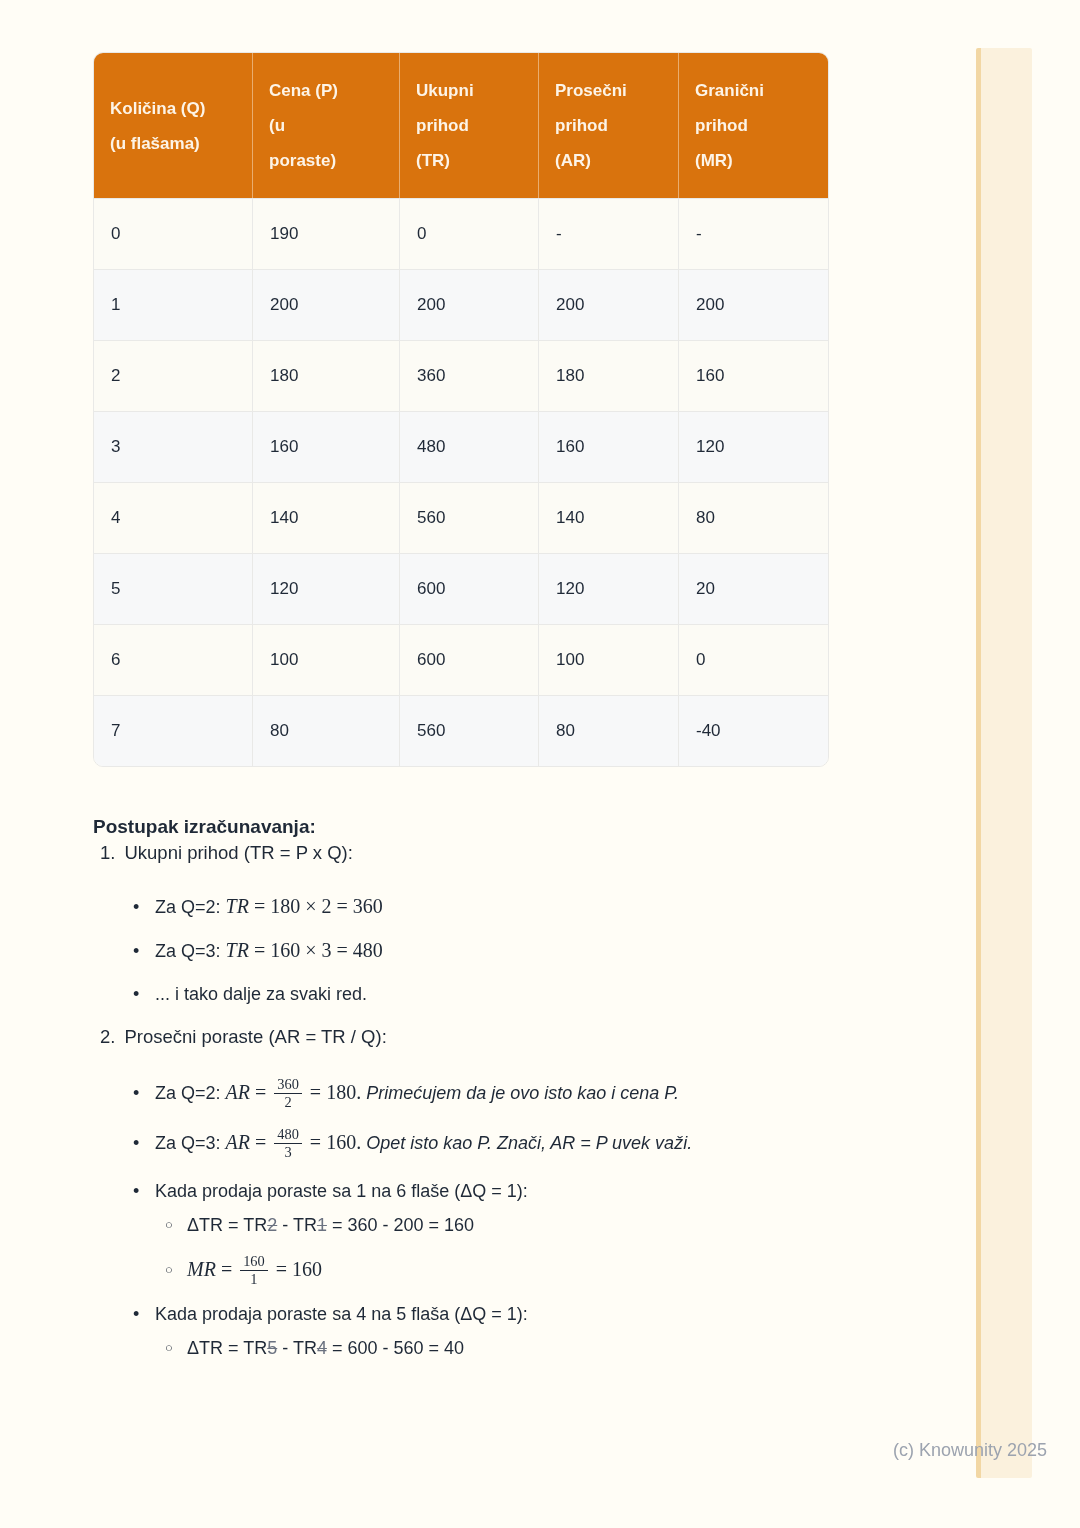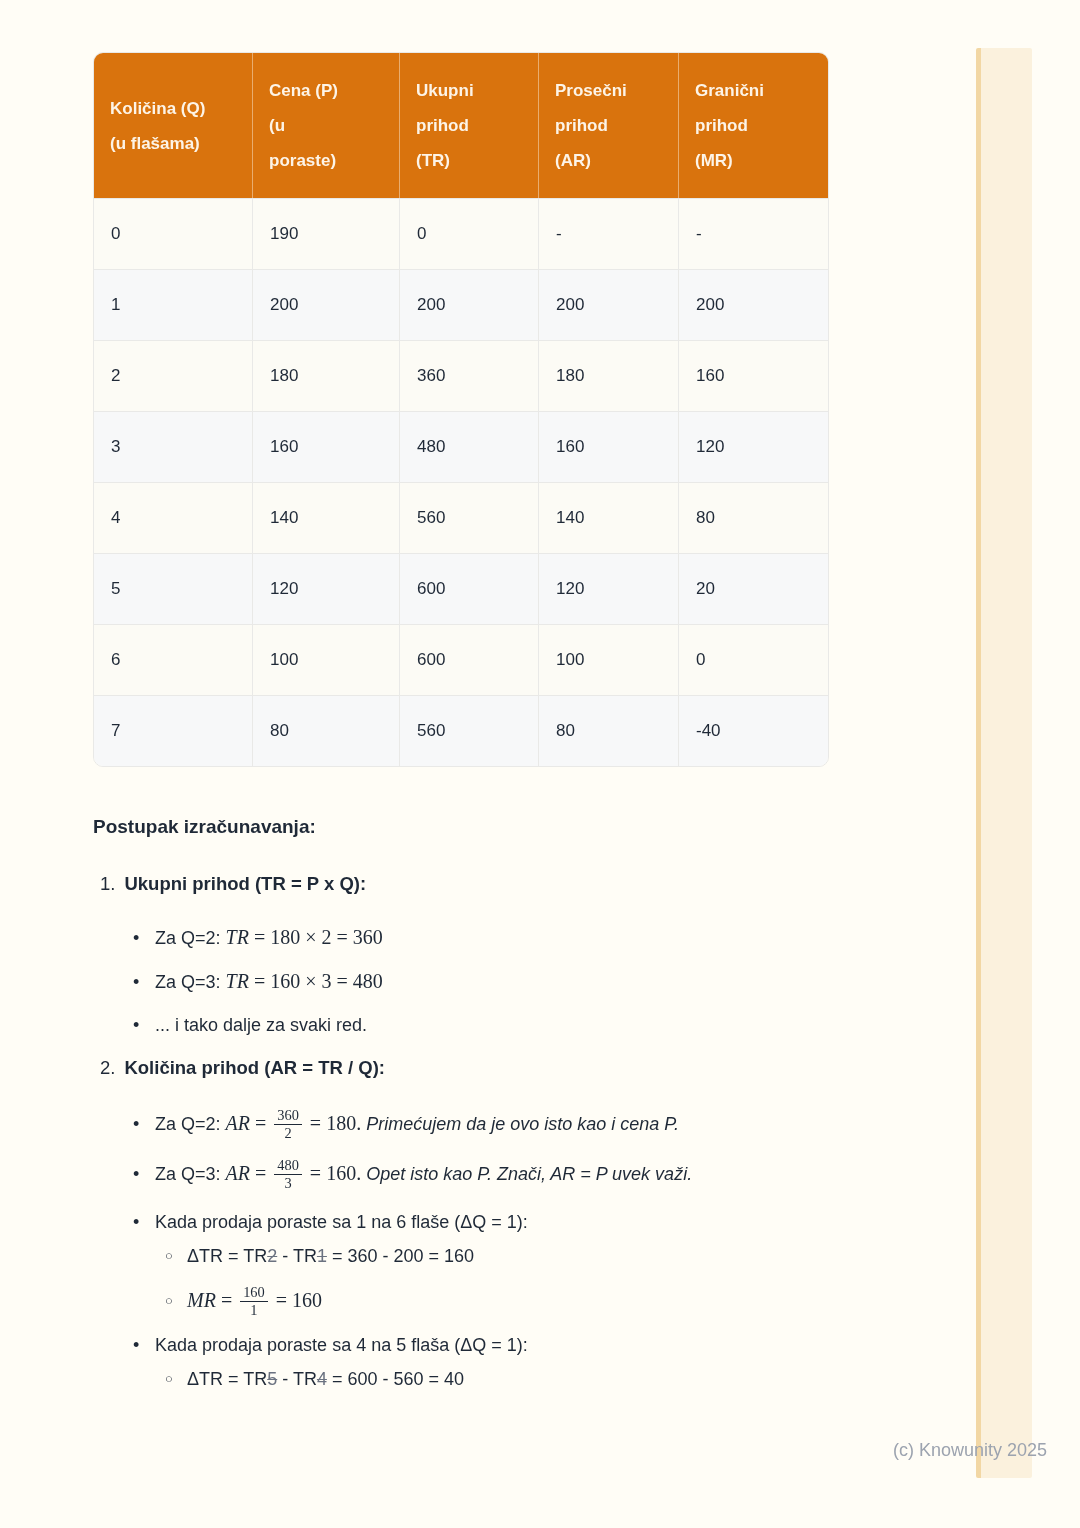--- a/index.html
+++ b/index.html
@@ -67,25 +67,25 @@
     color:var(--text);
   }
   td:last-child { border-right:none; }
   tbody tr:nth-child(odd) td { background:var(--row-cream); }
   tbody tr:nth-child(even) td { background:var(--row-gray); }
 
   .text-block {
     position:absolute; left:93px; top:814px;
     width:880px; z-index:2;
   }
-  .heading { font-size:19px; font-weight:bold; line-height:26px; margin-bottom:31px; }
+  .heading { font-size:19px; font-weight:bold; line-height:26px; }
   .sec { margin-bottom:12px; }
   .sec-title { font-size:18.5px; line-height:25px; margin-bottom:28px; margin-left:7px; }
   .onum { font-weight:normal; margin-right:9px; }
-  .stitle { font-weight:bold; }
+  .stitle { font-weight:normal; }
   .li { display:flex; align-items:baseline; font-size:18px; line-height:26px; }
   .li.l1 { margin-left:40px; margin-bottom:17px; }
   .li.l2 { margin-left:72px; margin-bottom:14px; }
   .subs { margin-top:-9px; }
   .mark { flex:none; width:22px; color:var(--text); }
   .mark.dot { font-size:18px; }
   .mark.circle { font-size:13px; position:relative; top:-2px; }
   .li-text { flex:1; }
   .math { font-family:"Liberation Serif", serif; font-size:20px;margin-top:21px; }
   .mvar { font-style:italic; }
@@ -219,21 +219,21 @@
         <span class="li-text"><span>Za Q=3: </span><span class="math"><span class="mvar">TR</span><span> = 160 × 3 = 480</span></span></span>
       </div>
       <div class="li l1">
         <span class="mark dot">•</span>
         <span class="li-text">... i tako dalje za svaki red.</span>
       </div>
     </div>
 
     <div class="sec">
       <div class="sec-title">
-        <span class="onum">2.</span><span class="stitle">Količina prihod (AR = TR / Q):</span>
+        <span class="onum">2.</span><span class="stitle">Prosečni poraste (AR = TR / Q):</span>
       </div>
       <div class="li l1">
         <span class="mark dot">•</span>
         <span class="li-text"><span>Za Q=2: </span><span class="math"><span class="mvar">AR</span><span> = </span><span class="frac"><span class="fn">360</span><span class="fd">2</span></span><span> = 180. </span></span><span class="inote">Primećujem da je ovo isto kao i cena P.</span></span>
       </div>
       <div class="li l1">
         <span class="mark dot">•</span>
         <span class="li-text"><span>Za Q=3: </span><span class="math"><span class="mvar">AR</span><span> = </span><span class="frac"><span class="fn">480</span><span class="fd">3</span></span><span> = 160. </span></span><span class="inote">Opet isto kao P. Znači, AR = P uvek važi.</span></span>
       </div>
     </div>

